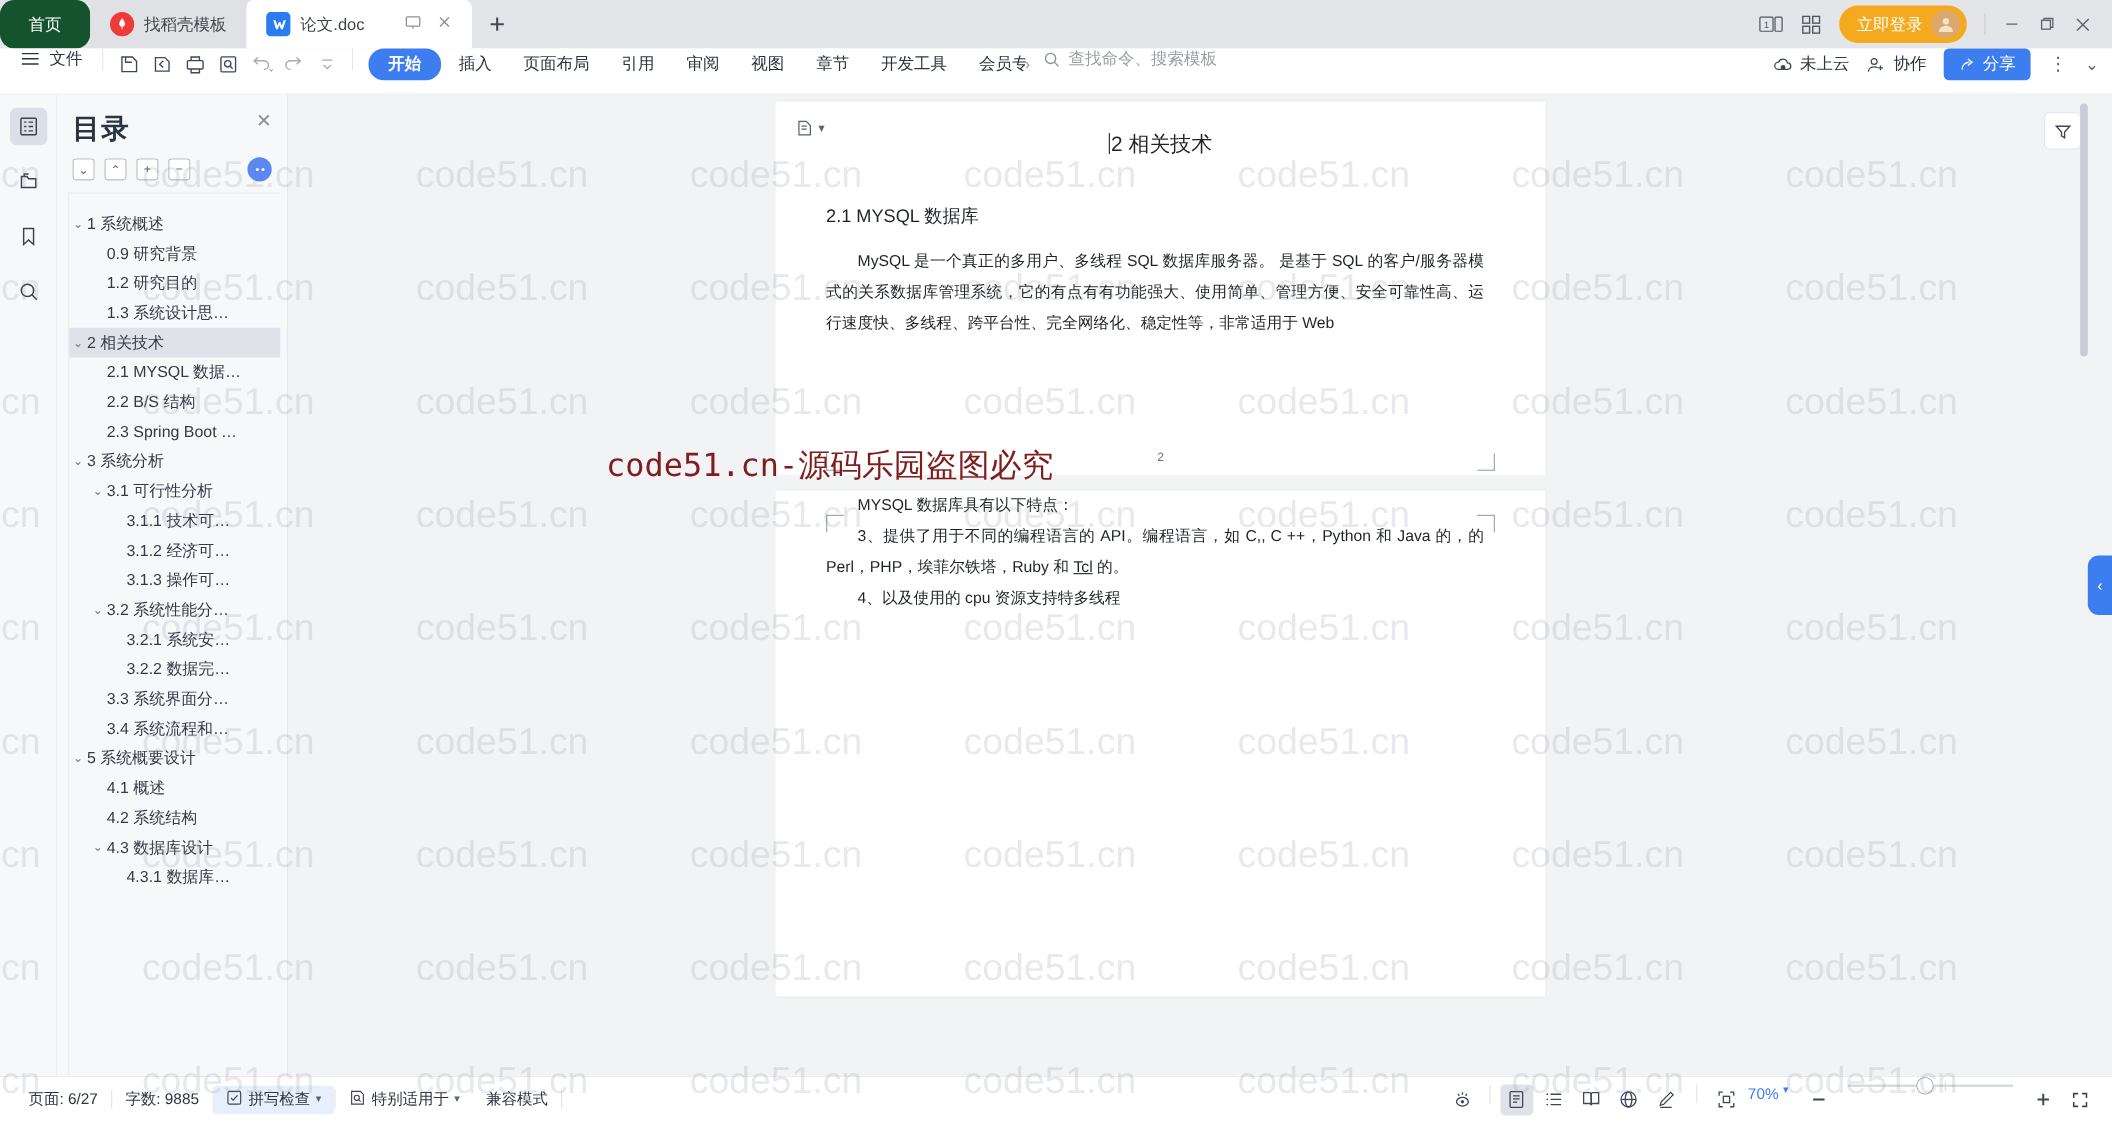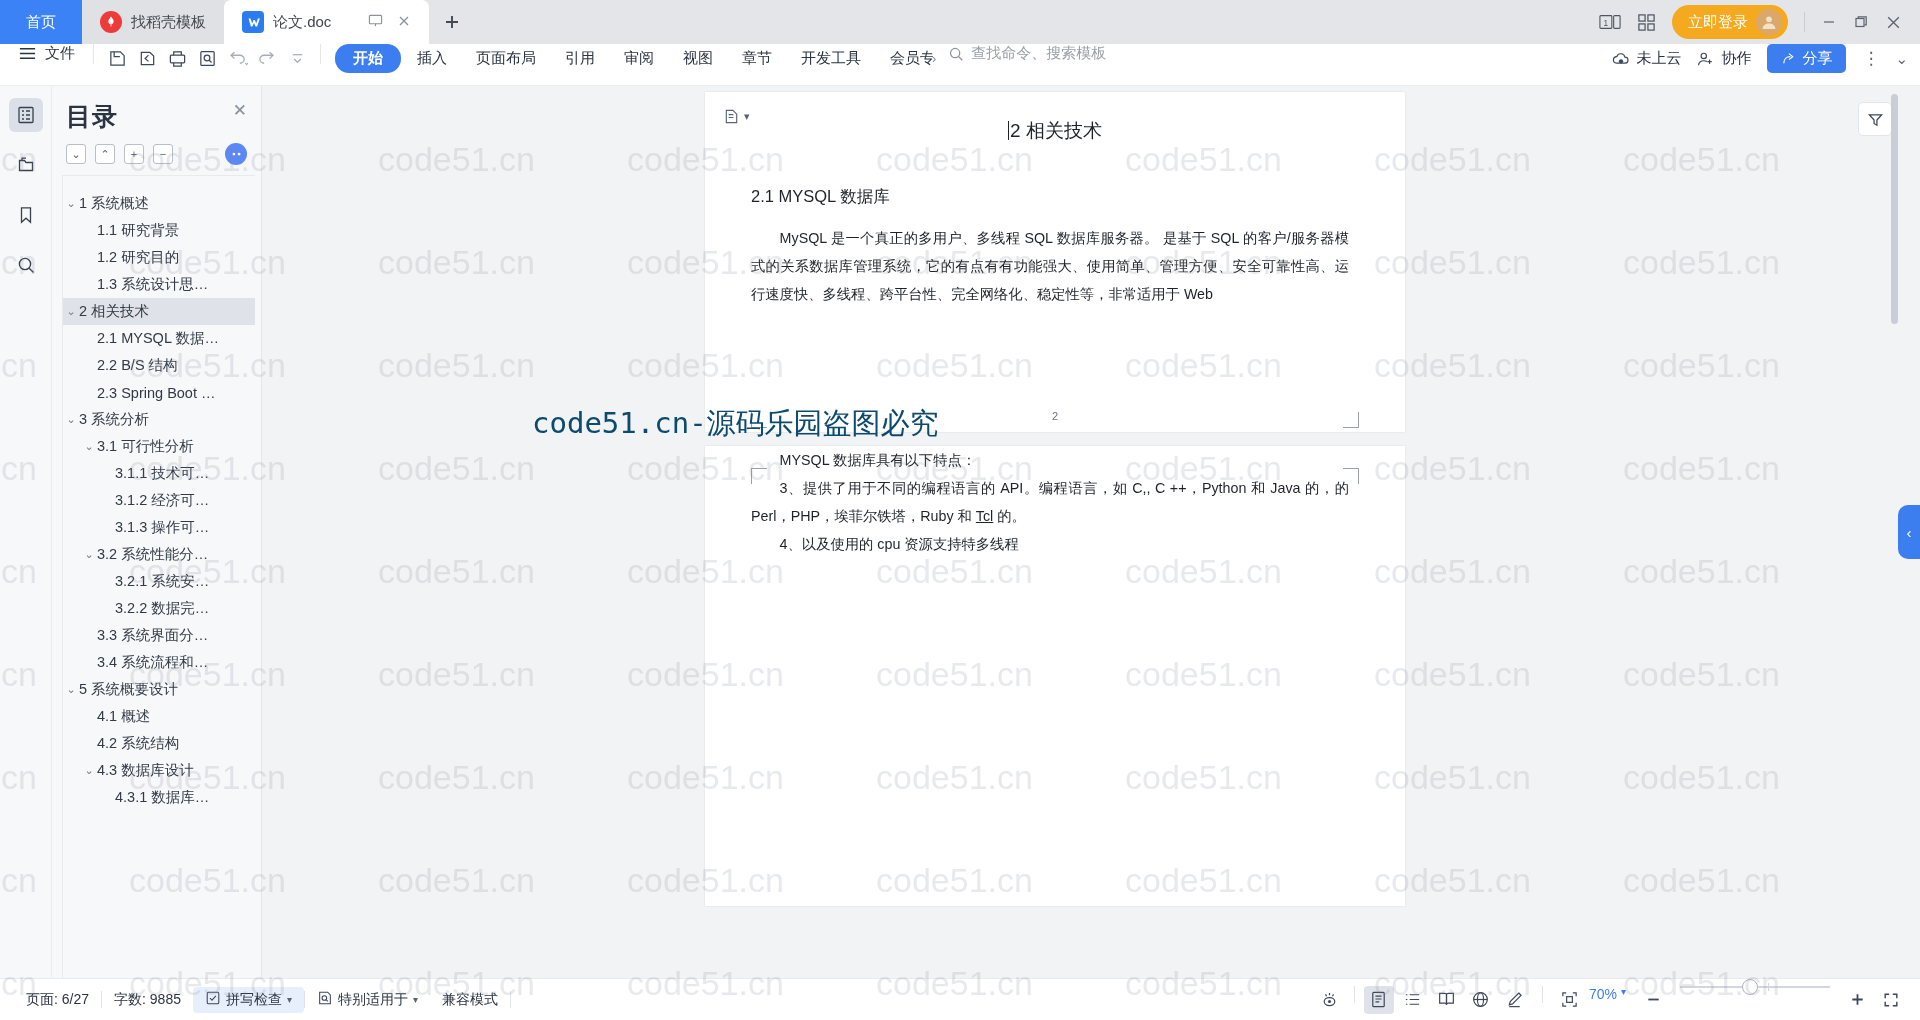--- a/index.html
+++ b/index.html
@@ -4,21 +4,21 @@
 <style>
   * { box-sizing: border-box; margin:0; padding:0; }
   html,body { width:1920px; height:1020px; overflow:hidden;
     font-family:"Liberation Sans","DejaVu Sans",sans-serif;
     background:#f2f3f5; color:#1f2329; }
 
   
   #tabbar { height:44px; background:#e3e5e8; display:flex; align-items:flex-end; position:relative; }
   .tab { height:44px; display:flex; align-items:center; gap:9px; padding:0 18px;
          font-size:15px; color:#41464b; position:relative; cursor:default; }
-  .tab.home { background:#3b82f6; color:#fff; padding:0 26px; justify-content:center; }
+  .tab.home { background:#14532d; color:#fff; padding:0 26px; justify-content:center;border-radius:13px; }
   .tab.inactive { background:#dfe1e4; }
   .tab.active { background:#fff; border-top-left-radius:7px; border-top-right-radius:7px; }
   .tab .tlabel { white-space:nowrap; }
   .tabicon { width:22px; height:22px; border-radius:4px; display:flex; align-items:center;
              justify-content:center; color:#fff; font-size:13px; font-weight:bold; flex:none; }
   .tabicon.red { background:#ef3a3a; border-radius:50%; }
   .tabicon.blue { background:#2b7cf0; }
   .tab .tright { display:flex; align-items:center; gap:14px; margin-left:28px; color:#8b9099; }
   .plus-tab { width:46px; height:44px; background:#e3e5e8; display:flex; align-items:center;
               justify-content:center; font-size:25px; color:#434a54; font-weight:300;}
@@ -117,22 +117,22 @@
   .zoomtxt { color:#3c7ef0; font-size:14px; }
   .slider { width:150px; height:2px; background:#d3d7dd; position:relative; margin:0 8px; }
   .slider .knob { position:absolute; left:62px; top:-7px; width:16px; height:16px; border-radius:50%;
                   background:#fff; border:1px solid #aeb4bd; }
   .slider .tick { position:absolute; left:88px; top:-3px; width:1px; height:8px; background:#d3d7dd; }
 
   
   #wm { position:absolute; inset:0; pointer-events:none; z-index:60; overflow:hidden; }
   .wmt { position:absolute; font-family:"Liberation Sans",sans-serif; font-size:34px;
          color:rgba(125,135,150,0.18); white-space:nowrap; }
-  #bigwm { position:absolute; z-index:61; left:532px; top:404px; font-family:"DejaVu Sans Mono",monospace;
-           font-size:29px; color:#0c4a6e; white-space:nowrap; letter-spacing:0px; }
+  #bigwm { position:absolute; z-index:61; left:551px; top:404px; font-family:"DejaVu Sans Mono",monospace;
+           font-size:29px; color:#7f1d1d; white-space:nowrap; letter-spacing:0px; }
 </style>
 </head>
 <body>
 
 <div id="tabbar">
   <div class="tab home">
     <span class="tlabel">首页</span>
   </div>
   <div class="tab inactive">
     <span class="tabicon red">
@@ -370,21 +370,21 @@
           </svg>
       </span>
     </div>
     <div id="toclist">
         <div class="toc-row">
           <span class="arrow" style="margin-left: 0px;">⌄</span>
           <span class="txt">1 系统概述</span>
         </div>
         <div class="toc-row">
           <span class="arrow" style="margin-left: 18px;"></span>
-          <span class="txt">1.1  研究背景</span>
+          <span class="txt">0.9  研究背景</span>
         </div>
         <div class="toc-row">
           <span class="arrow" style="margin-left: 18px;"></span>
           <span class="txt">1.2 研究目的</span>
         </div>
         <div class="toc-row">
           <span class="arrow" style="margin-left: 18px;"></span>
           <span class="txt">1.3 系统设计思…</span>
         </div>
         <div class="toc-row sel">

